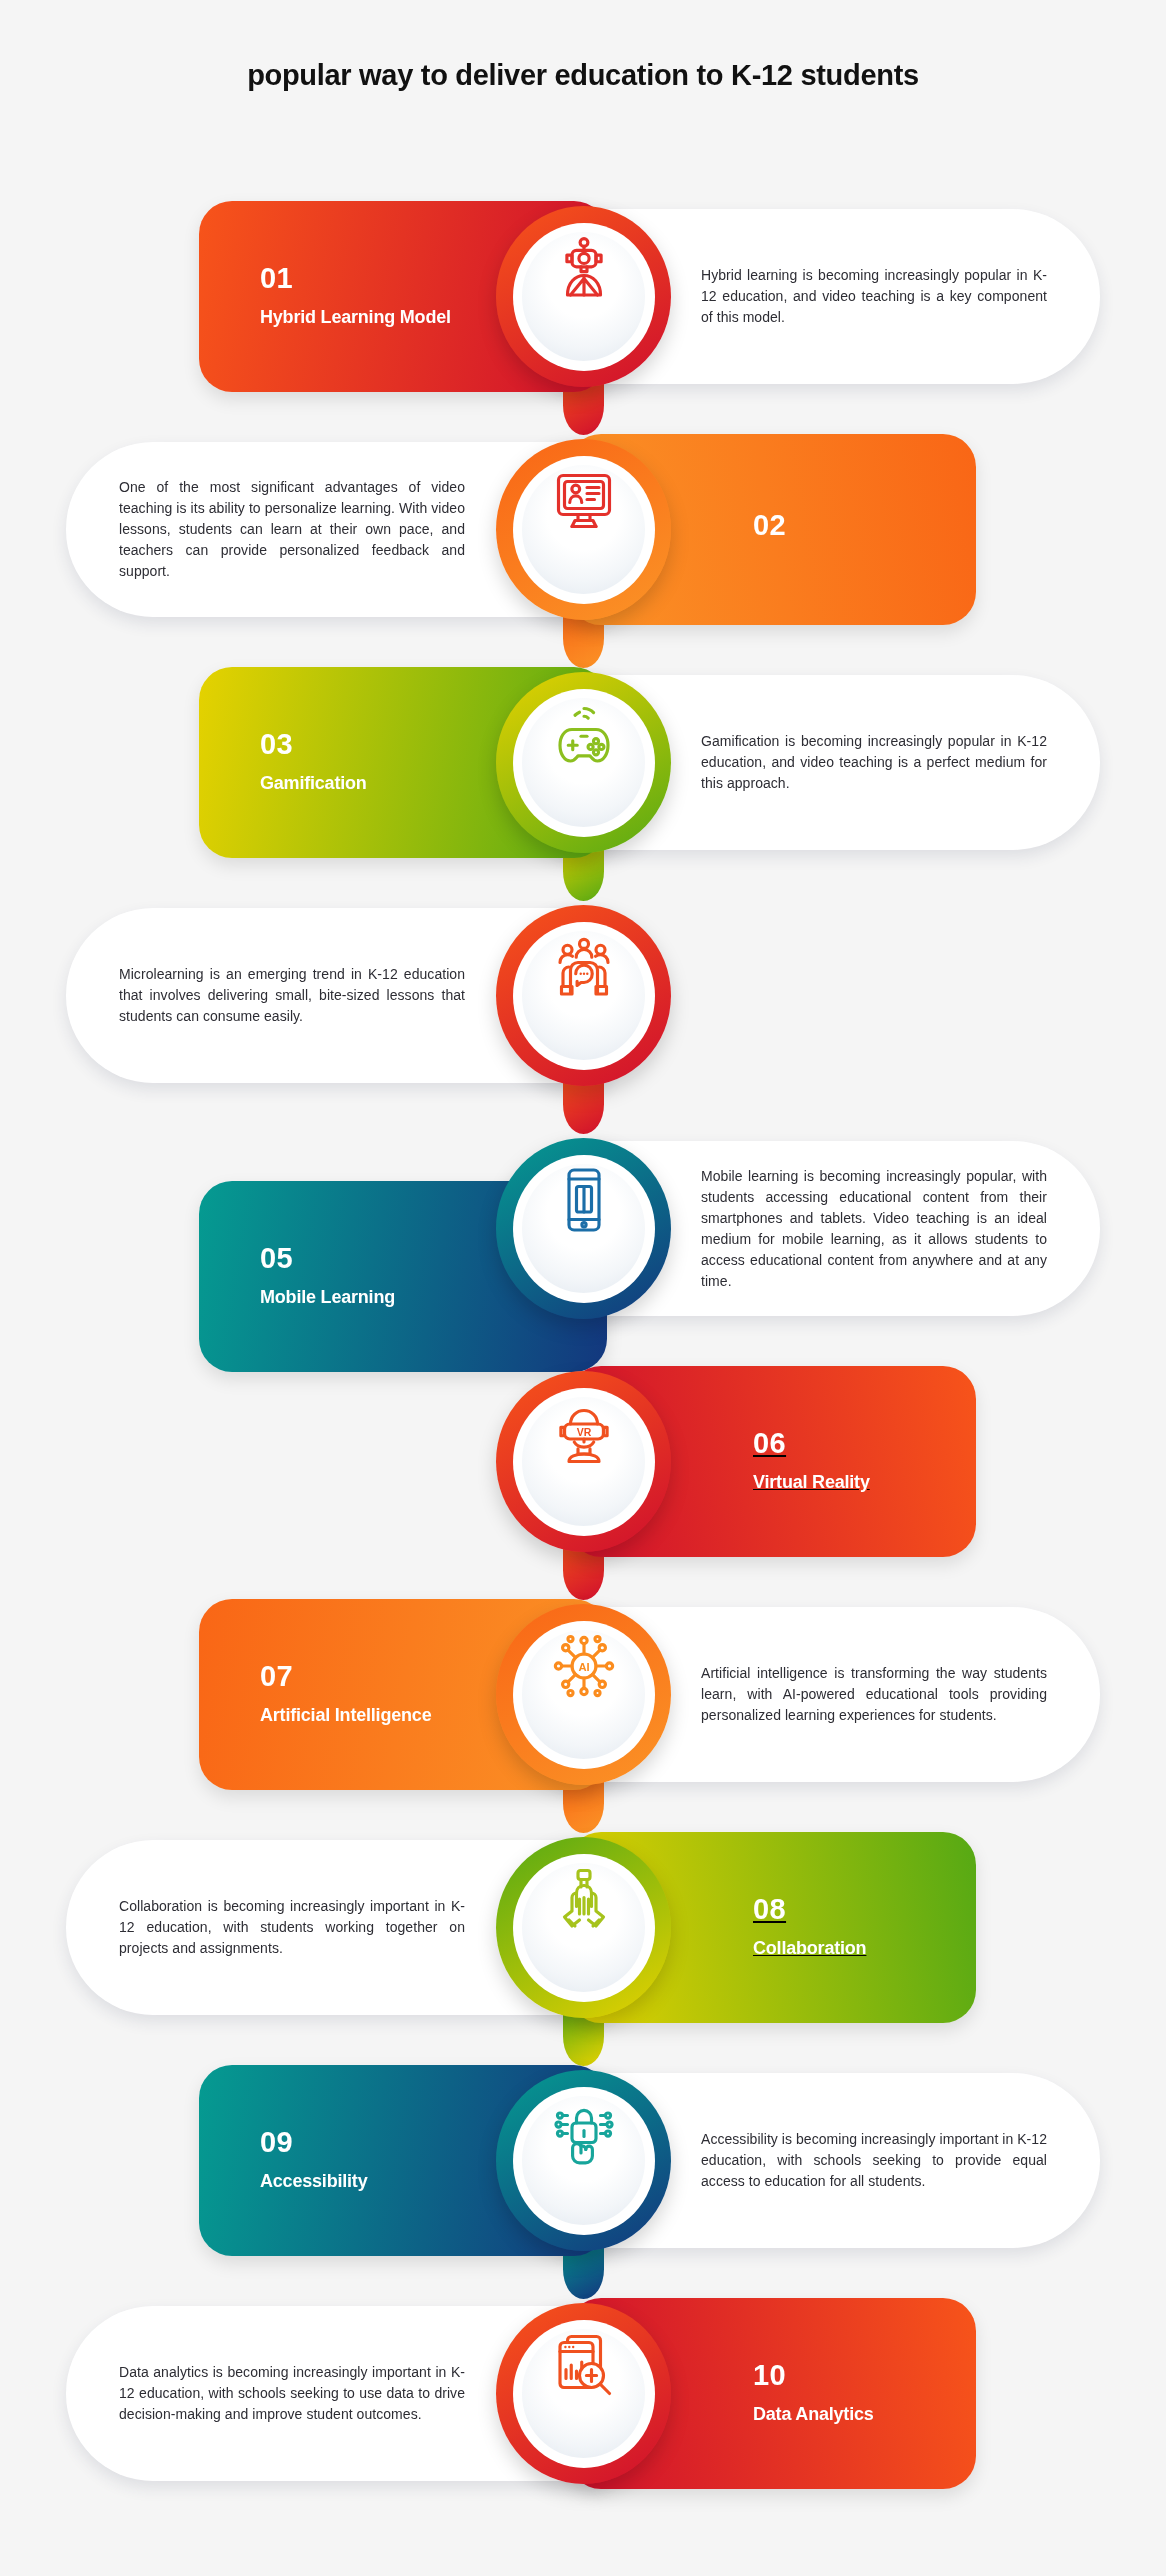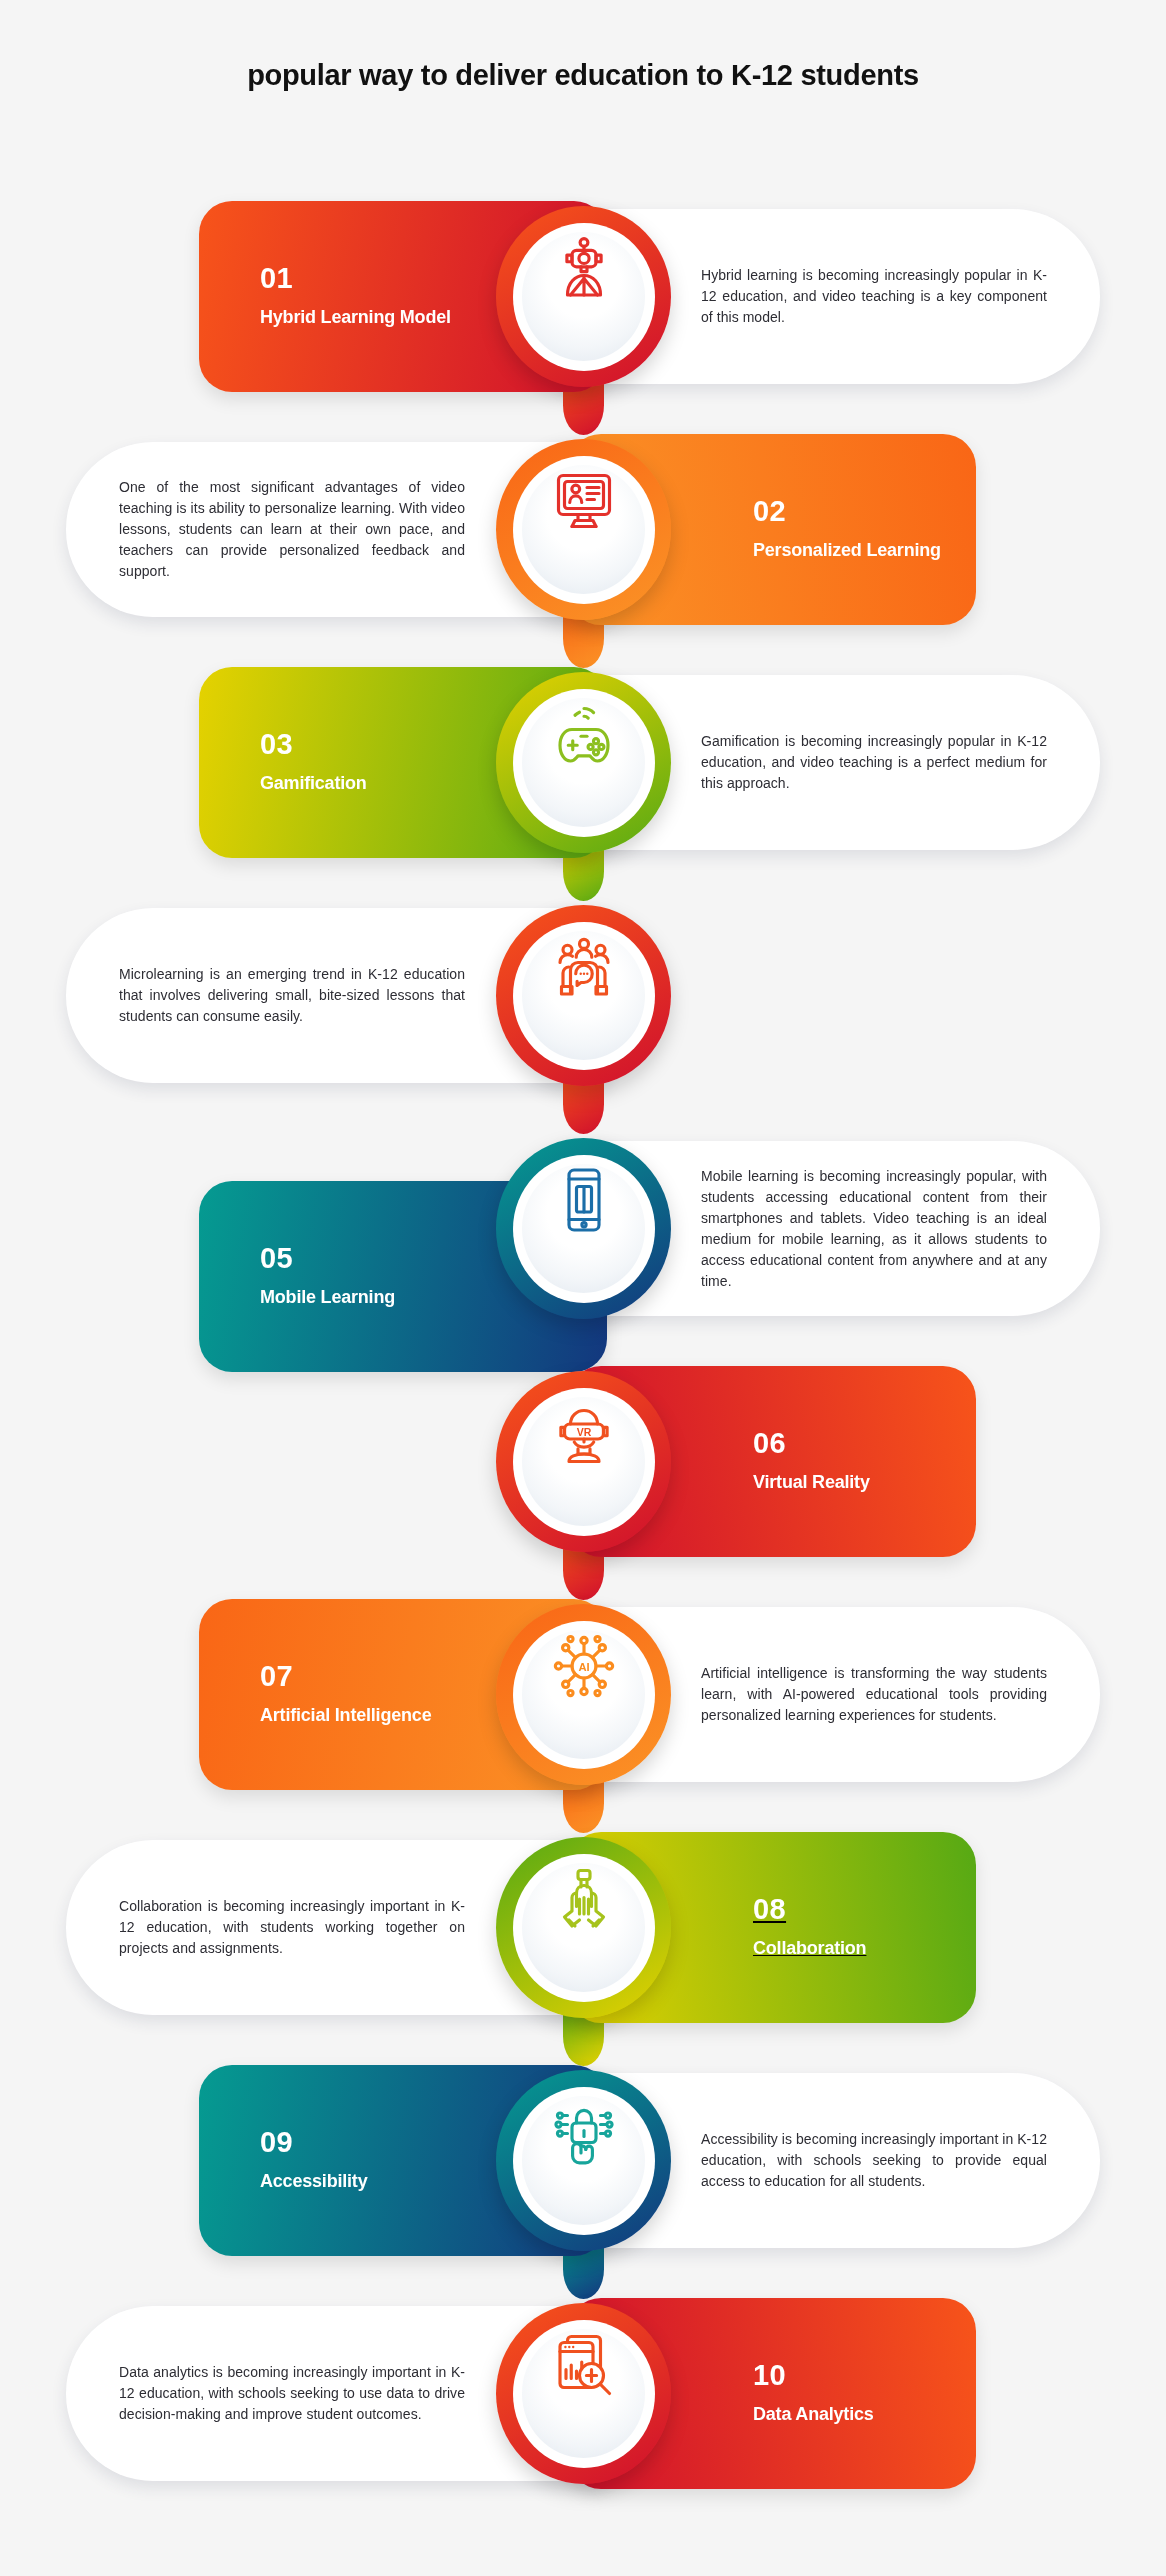--- a/index.html
+++ b/index.html
@@ -198,21 +198,20 @@
           </div>
         </div>
       </div>
       <div class="row right">
         <div class="panel">
           <div class="desc">One of the most significant advantages of video teaching is its ability to personalize learning. With video lessons, students can learn at their own pace, and teachers can provide personalized feedback and support.</div>
         </div>
         <div class="bar" style="background:linear-gradient(260deg,#f96616,#fb9326);">
           <div class="bar-inner">
             <div class="num">02</div>
-            <div class="label">Personalized Learning</div>
           </div>
         </div>
         <div class="neck" style="background:linear-gradient(150deg,#f96616,#fb9326);border-radius:0 0 23px 23px / 0 0 33px 33px;"></div>
         <div class="badge">
           <div class="ring-outer" style="background:linear-gradient(150deg,#f96616,#fb9326);"></div>
           <div class="ring-white"></div>
           <div class="ring-inner">
             <svg viewBox="0 0 48 48" xmlns="http://www.w3.org/2000/svg">
               <rect x="7" y="7" width="34" height="26" rx="3" fill="none" stroke="#e4312b" stroke-width="2.1" stroke-linecap="round" stroke-linejoin="round"></rect>
               <rect x="11" y="11" width="26" height="18" rx="2" fill="none" stroke="#e4312b" stroke-width="2.1" stroke-linecap="round" stroke-linejoin="round"></rect>
@@ -300,21 +299,21 @@
               <rect x="14" y="4" width="20" height="40" rx="3.4" fill="none" stroke="#1b6ea8" stroke-width="2.1" stroke-linecap="round" stroke-linejoin="round"></rect>
               <path d="M14 10h20M14 37h20" fill="none" stroke="#1b6ea8" stroke-width="2.1" stroke-linecap="round" stroke-linejoin="round"></path>
               <circle cx="24" cy="40.5" r="1.4" fill="none" stroke="#1b6ea8" stroke-width="2.1" stroke-linecap="round" stroke-linejoin="round"></circle>
               <rect x="19" y="15" width="10" height="17" rx="1.4" fill="none" stroke="#1b6ea8" stroke-width="2.1" stroke-linecap="round" stroke-linejoin="round"></rect>
               <path d="M24 15v17" fill="none" stroke="#1b6ea8" stroke-width="2.1" stroke-linecap="round" stroke-linejoin="round"></path>
             </svg>
           </div>
         </div>
       </div>
       <div class="row right">
-        <div class="bar" style="background:linear-gradient(260deg,#f7541a,#cf0f2d);">
+        <div class="bar" style="background:linear-gradient(260deg,#f7541a,#cf0f2d);text-decoration:underline;">
           <div class="bar-inner">
             <div class="num">06</div>
             <div class="label">Virtual Reality</div>
           </div>
         </div>
         <div class="neck" style="background:linear-gradient(150deg,#f7541a,#cf0f2d);border-radius:0 0 23px 23px / 0 0 33px 33px;"></div>
         <div class="badge">
           <div class="ring-outer" style="background:linear-gradient(150deg,#f7541a,#cf0f2d);"></div>
           <div class="ring-white"></div>
           <div class="ring-inner">

